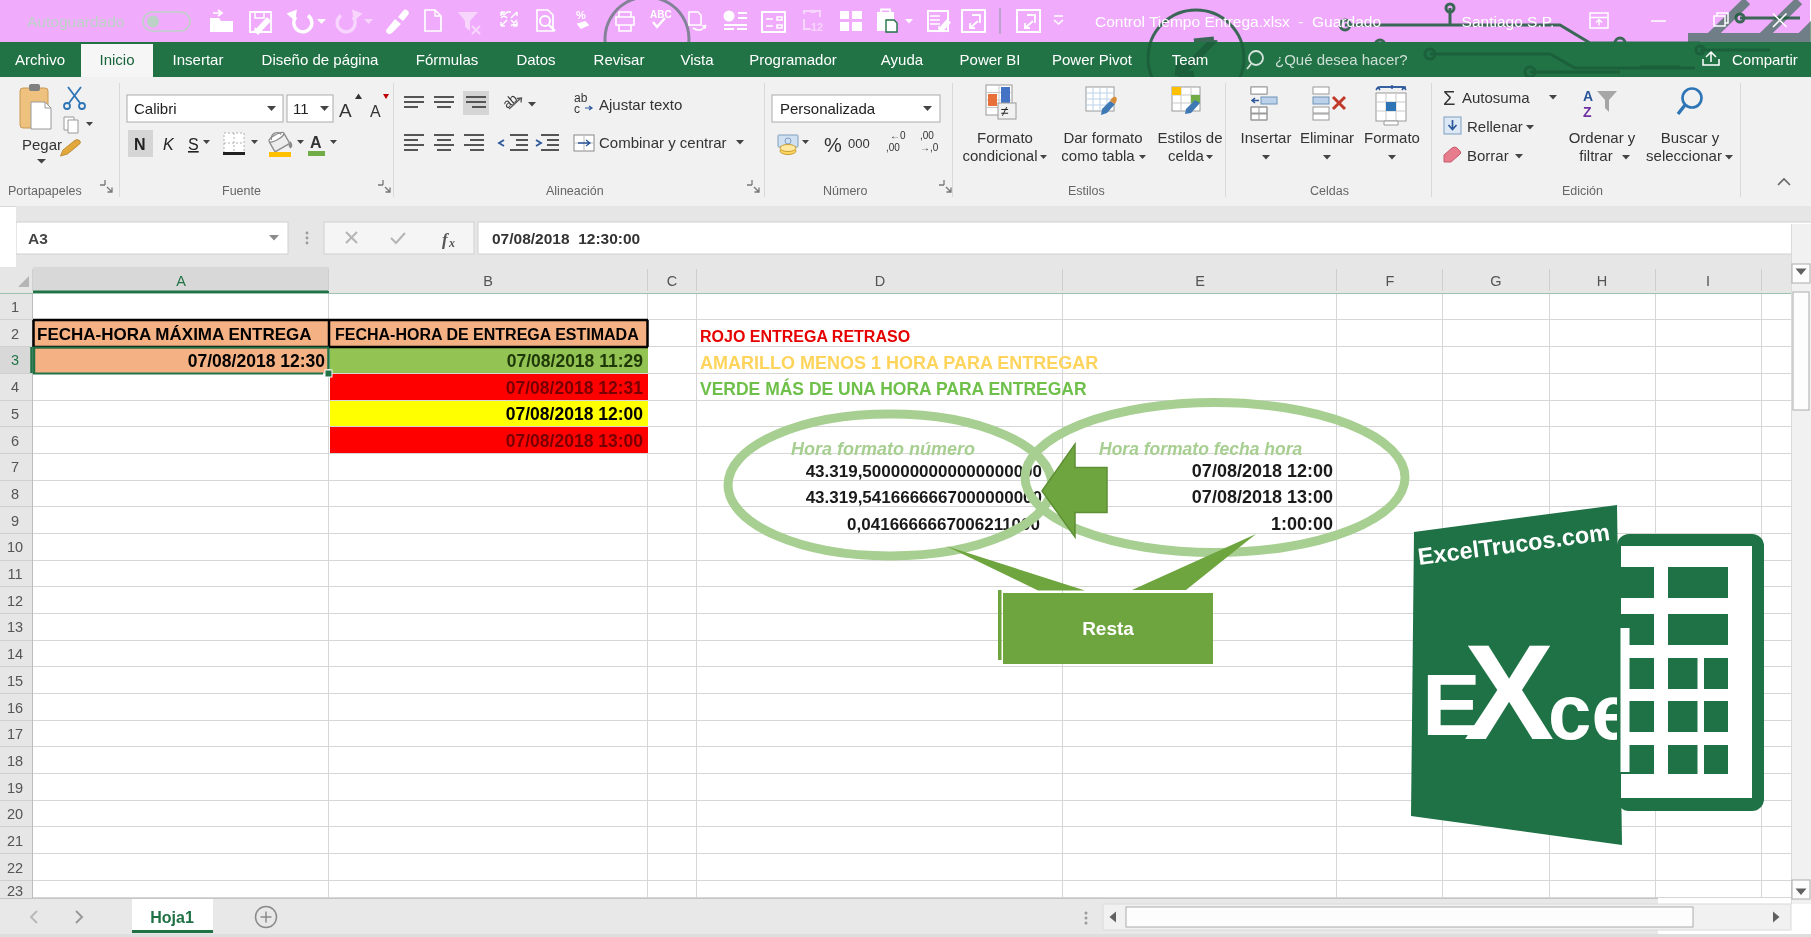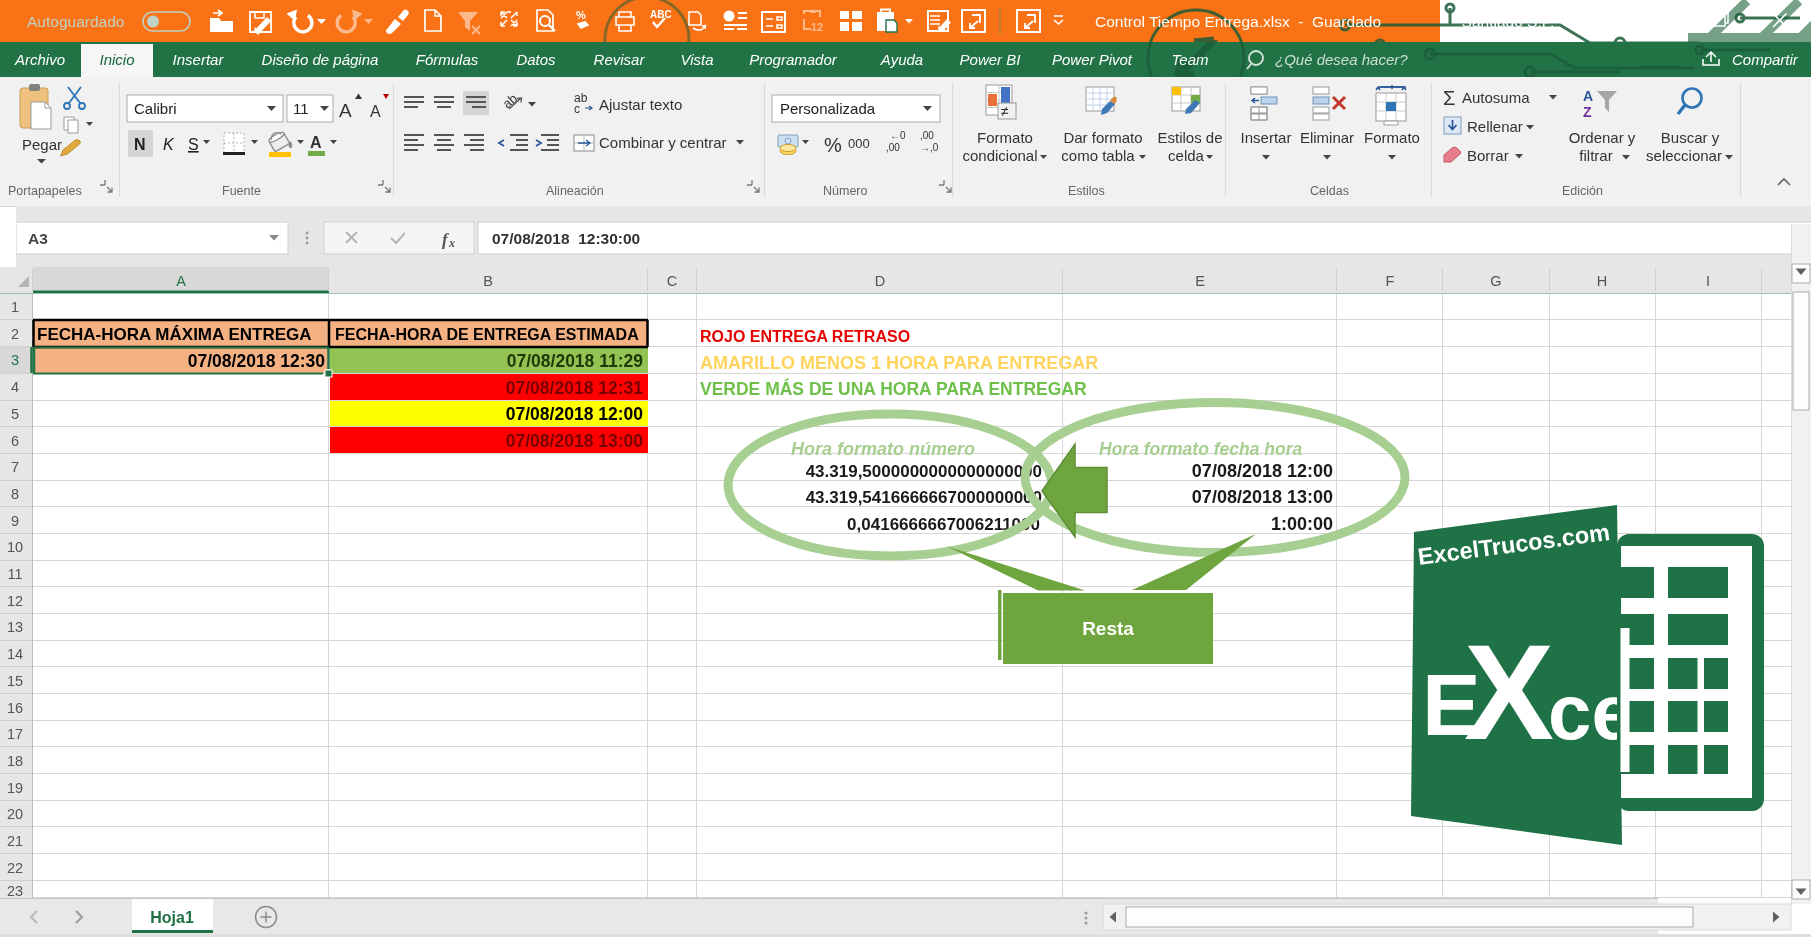--- a/index.html
+++ b/index.html
@@ -1,21 +1,21 @@
 <!DOCTYPE html>
 <html><head>
 <meta charset="utf-8">
 <style>
   html,body{margin:0;padding:0;}
   body{width:1811px;height:937px;overflow:hidden;position:relative;
        font-family:"Liberation Sans",sans-serif;}
   .abs{position:absolute;}
   
-  #titlebar{left:0;top:0;width:1440px;height:42px;background:#f97316;}
-  #tabrow{left:0;top:42px;width:1811px;height:35px;background:#217346;font-style:italic;}
+  #titlebar{left:0;top:0;width:1810px;height:42px;background:#f0abfc;}
+  #tabrow{left:0;top:42px;width:1811px;height:35px;background:#217346;}
   #ribbon{left:0;top:77px;width:1811px;height:129px;background:#f1f1f1;border-bottom:1px solid #d8d8d8;}
   
   #fbar{left:16px;top:206px;width:1811px;height:61px;background:#e6e6e6;font-weight:bold;}
   
   #sheet{left:0;top:293px;width:1791px;height:605px;background:#fff;padding-left:24px;}
   #colheads{left:0;top:267px;width:1791px;height:26px;background:#e6e6e6;border-bottom:1px solid #9bc2ad;}
   
   #tabbar{left:0;top:898px;width:1658px;height:36px;background:#e8e8e8;border-top:1px solid #c6c6c6;}
   #statusbar{left:0;top:934px;width:1811px;height:3px;background:#dedede;}
 </style>

